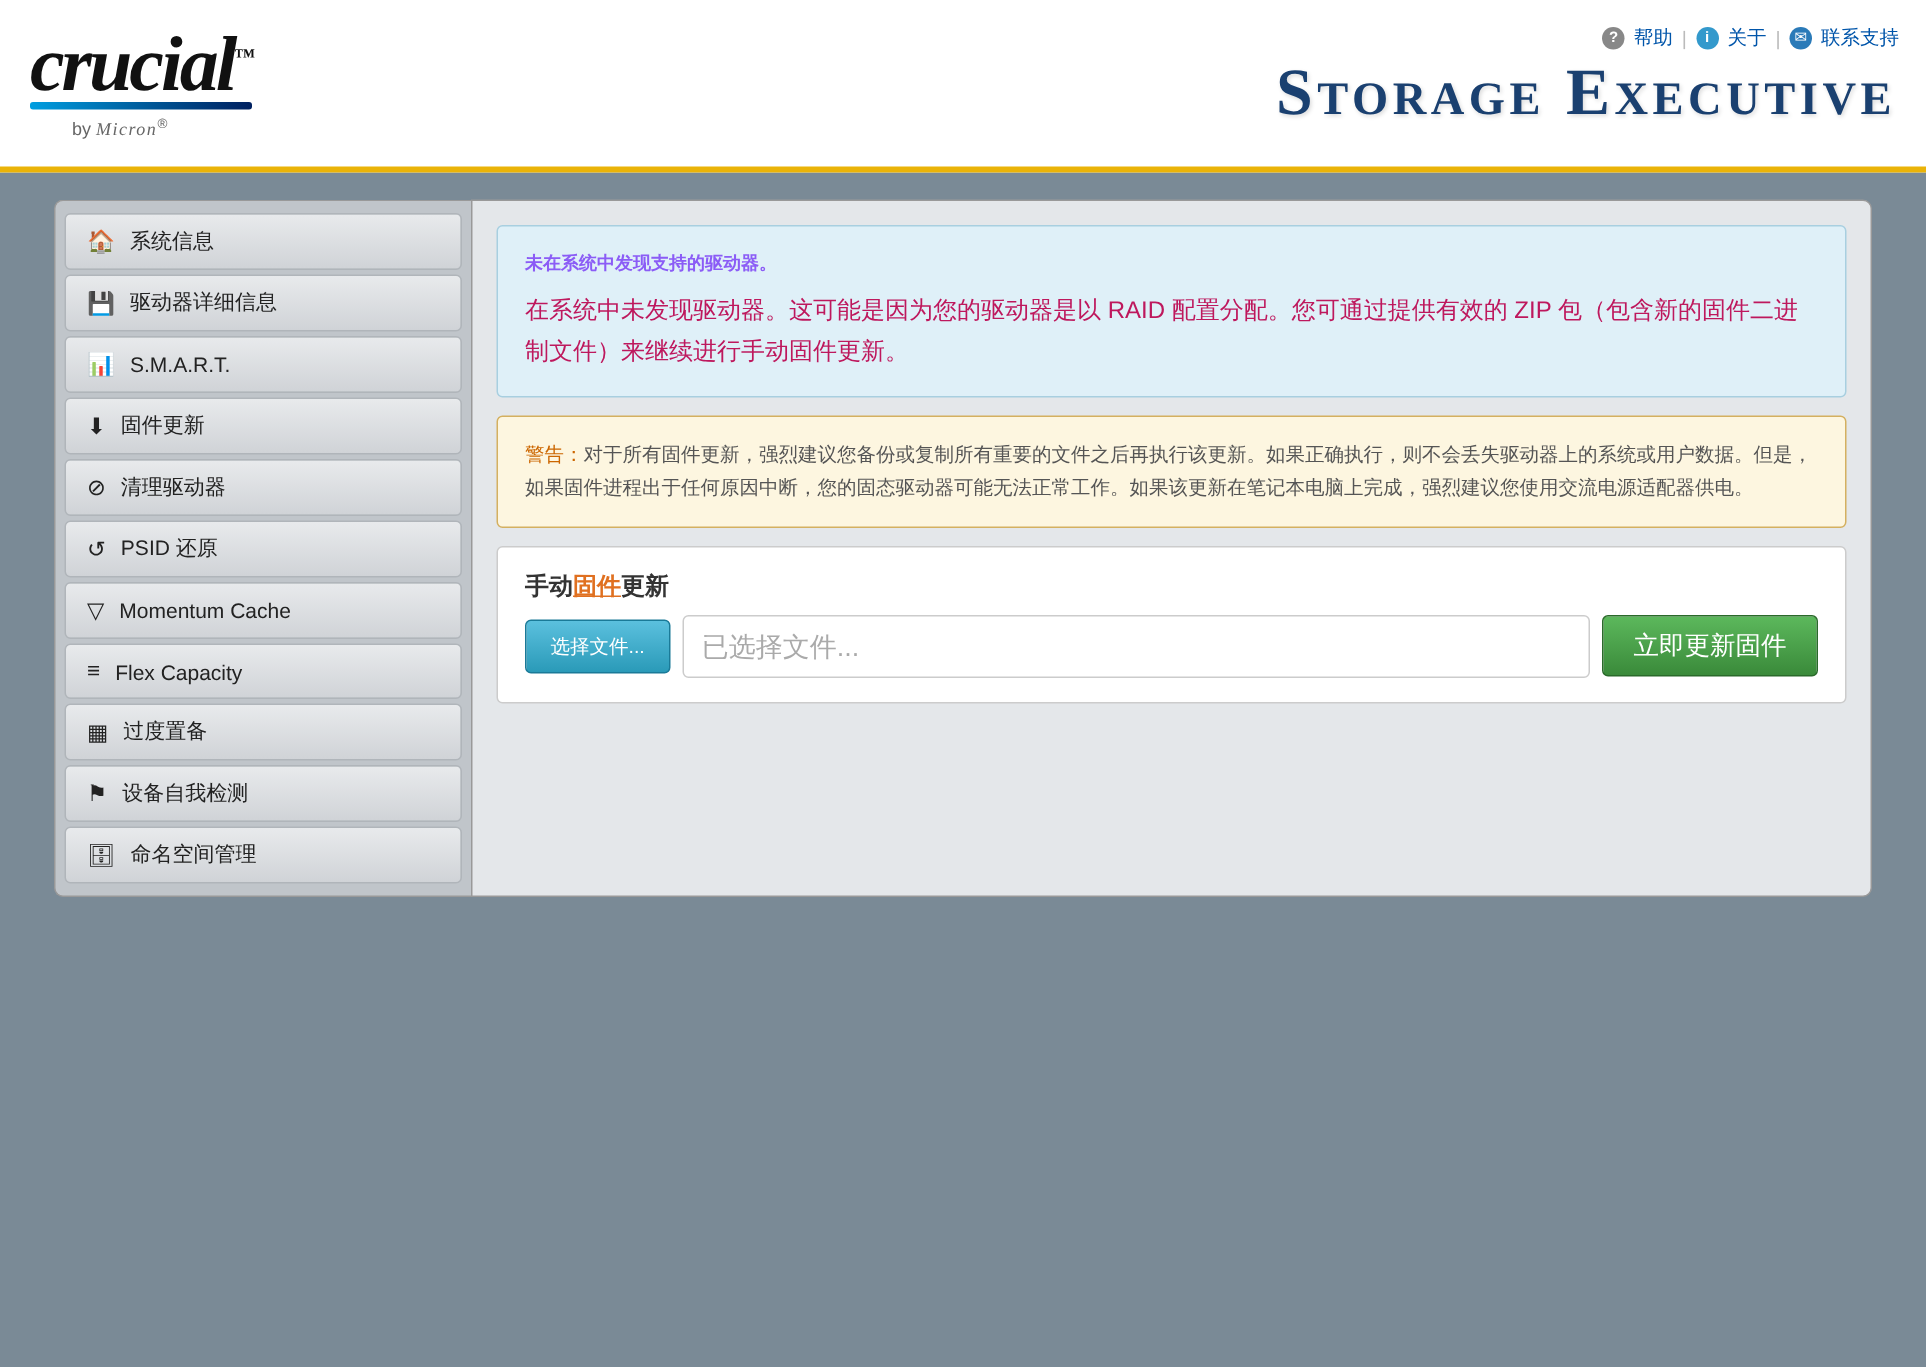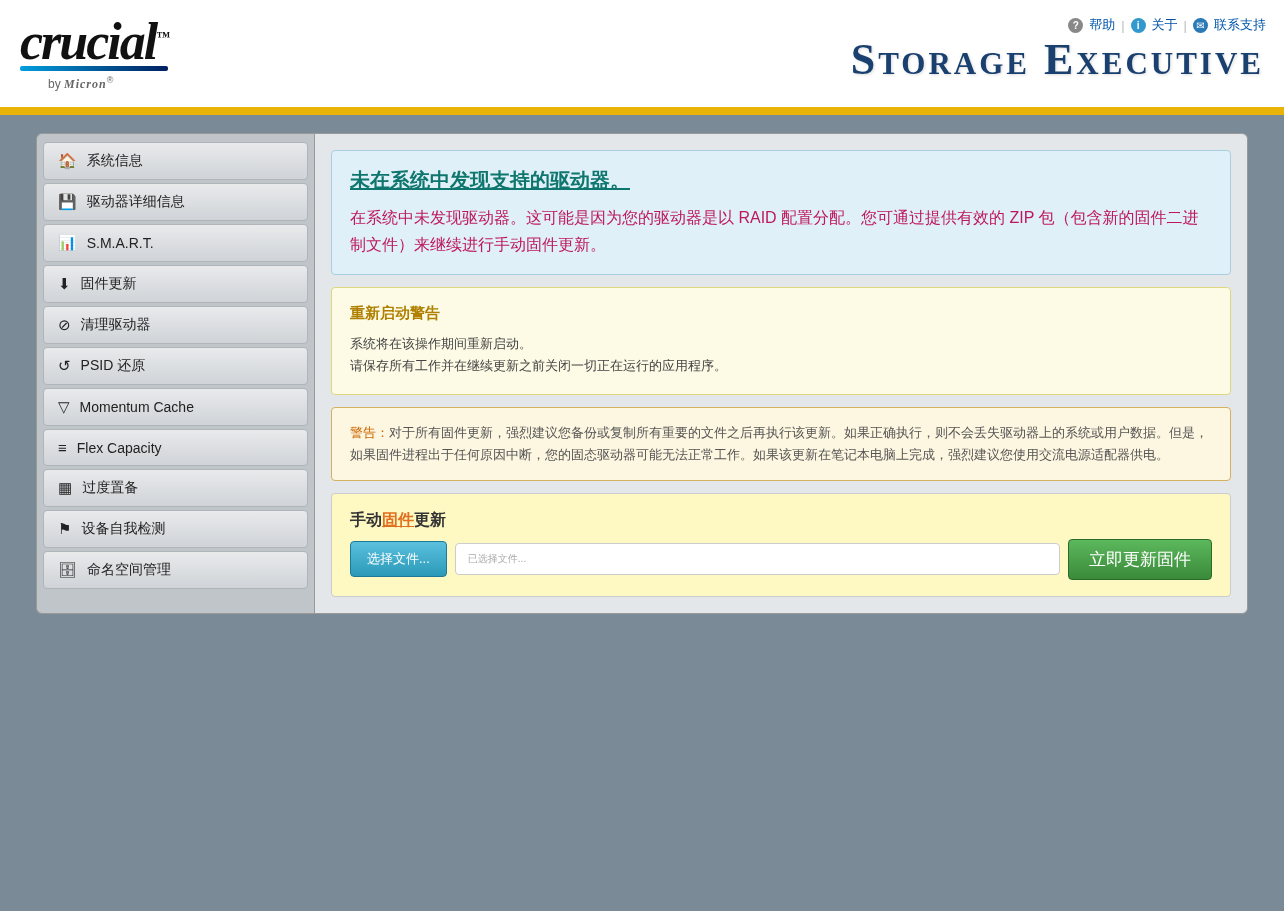--- a/index.html
+++ b/index.html
@@ -6,32 +6,32 @@
     body {
       font-family: "Microsoft YaHei", "SimHei", Arial, sans-serif;
       background: #7a8a96;
       min-height: 911px;
       width: 1284px;
     }
   </style>
 </head>
 <body>
 
-<div style="position:relative; background:#fff; padding:12px 20px; display:flex; align-items:center; justify-content:space-between; height:115px; border-bottom:8px solid #eab308;">
+<div style="position:relative; background:#fff; padding:12px 20px; display:flex; align-items:center; justify-content:space-between; height:115px; border-bottom:4px solid #eab308;">
   <div style="display:flex; flex-direction:column; align-items:flex-start;">
     <div style="display:flex; align-items:flex-start; gap:2px;">
       <div>
         <div style="font-size:52px; font-weight:900; font-style:italic; color:#111; letter-spacing:-2px; line-height:1; font-family: Georgia, serif;">
           <span>crucial</span><span style="font-size:14px; font-style:normal; vertical-align:super;">™</span>
         </div>
         <div style="height:5px; background:linear-gradient(to right, #009ee0 0%, #005090 60%, #002060 100%); border-radius:2px; margin-top:-2px;"></div>
       </div>
     </div>
     <div style="font-size:12px; color:#666; margin-top:4px; margin-left:28px;">
-      <span>by</span> <em style="font-family:serif; font-style:italic; font-weight:bold; letter-spacing:1px;"><span>Micron</span></em><span style="font-size:9px; vertical-align:super;">®</span>
+      <span>by</span> <em style="font-family:serif; font-style:italic; font-weight:normal; letter-spacing:1px;"><span>Micron</span></em><span style="font-size:9px; vertical-align:super;">®</span>
     </div>
   </div>
 
   <div style="font-size:44px; font-weight:bold; color:#1a4070; font-variant:small-caps; letter-spacing:3px; text-shadow:1px 1px 3px rgba(0,0,0,0.15); font-family: Georgia, serif; margin-top: 12px;">Storage Executive</div>
 
   <div style="position:absolute; top:16px; right:18px; display:flex; align-items:center; gap:6px; font-size:13px;">
     <span style="display:inline-block; width:15px; height:15px; border-radius:50%; background:#888; color:white; text-align:center; line-height:15px; font-size:10px; font-weight:bold;">?</span>
     <a href="#" style="color:#0055aa; text-decoration:none;">帮助</a>
     <span style="color:#bbb;">|</span>
     <span style="display:inline-block; width:15px; height:15px; border-radius:50%; background:#3399cc; color:white; text-align:center; line-height:15px; font-size:10px; font-weight:bold;">i</span>
@@ -99,48 +99,41 @@
     <div style="display:flex;align-items:center;gap:10px;padding:9px 14px;background:linear-gradient(to bottom,#e8eaec,#d0d3d7);border:1px solid #b0b5ba;border-radius:4px;cursor:pointer;font-size:14px;color:#222;">
       <span style="font-size:15px;">🗄</span>
       <span>命名空间管理</span>
     </div>
 
   </div>
 
   <div style="flex:1; background:#e4e7ea; border:1px solid #999; border-radius:0 6px 6px 0; padding:16px; display:flex; flex-direction:column; gap:12px;">
 
     <div style="background:#dff0f8; border:1px solid #a8cfe0; border-radius:4px; padding:16px 18px;">
-      <div style="font-size:20px; font-weight:bold; color:#0f766e; margin-bottom:10px;text-decoration:underline;">未在系统中发现支持的驱动器。</div>
+      <div style="font-size:12px; font-weight:bold; color:#8b5cf6; margin-bottom:10px;">未在系统中发现支持的驱动器。</div>
       <div style="font-size:16px; color:#be185d; line-height:1.7;">
         <span>在系统中未发现驱动器。这可能是因为您的驱动器是以 RAID 配置分配。您可通过提供有效的 ZIP 包（包含新的固件二进制文</span><span>件）来继续进行手动固件更新。</span><br>
       </div>
     </div>
 
-    <div style="background:#fdfbe6; border:1px solid #ddd880; border-radius:4px; padding:16px 18px;">
-      <div style="font-size:15px; font-weight:bold; color:#b08000; margin-bottom:10px;">重新启动警告</div>
-      <div style="font-size:13px; color:#444; line-height:1.7;">
-        <span>系统将在该操作期间重新启动。</span><br>
-        <span>请保存所有工作并在继续更新之前关闭一切正在运行的应用程序。</span>
-      </div>
-    </div>
 
     <div style="background:#fdf6e0; border:1px solid #d4b060; border-radius:4px; padding:14px 18px;">
       <div style="font-size:13px; color:#555; line-height:1.7;">
         <span style="color:#cc6600; font-weight:normal;">警告：</span><span>对于所有固件更新，强烈建议您备份或复制所有重要的文件之后再执行该更新。如果正确执行，则不会丢失驱动器上的系统或用户数据。但是，</span><br>
         <span>如果固件进程出于任何原因中断，您的固态驱动器可能无法正常工作。如果该更新在笔记本电脑上完成，强烈建议您使用交流电源适配器供电。</span>
       </div>
     </div>
 
-    <div style="background:#fef9c3; border:1px solid #ccc; border-radius:4px; padding:16px 18px;">
+    <div style="background:#ffffff; border:1px solid #ccc; border-radius:4px; padding:16px 18px;">
       <div style="font-size:16px; font-weight:bold; color:#333; margin-bottom:8px;">
         <span>手动</span><span style="color:#e07020; text-decoration:underline;">固件</span><span>更新</span>
       </div>
       <div style="display:flex; align-items:center; gap:8px;">
         <button style="background:linear-gradient(to bottom,#5bc0de,#2a9ab8);color:white;border:1px solid #1a7a98;border-radius:4px;padding:8px 16px;font-size:13px;cursor:pointer;font-family:inherit;white-space:nowrap;">选择文件...</button>
-        <div style="flex:1;border:1px solid #ccc;border-radius:4px;padding:8px 12px;font-size:10px;color:#aaa;background:white;">
+        <div style="flex:1;border:1px solid #ccc;border-radius:4px;padding:8px 12px;font-size:18px;color:#aaa;background:white;">
           <span>已选择文件...</span>
         </div>
         <button style="background:linear-gradient(to bottom,#5cb85c,#3a8a3a);color:white;border:1px solid #2a6a2a;border-radius:4px;padding:8px 20px;font-size:17px;cursor:pointer;font-family:inherit;white-space:nowrap;">立即更新固件</button>
       </div>
     </div>
 
   </div>
 </div>
 
 </body></html>

